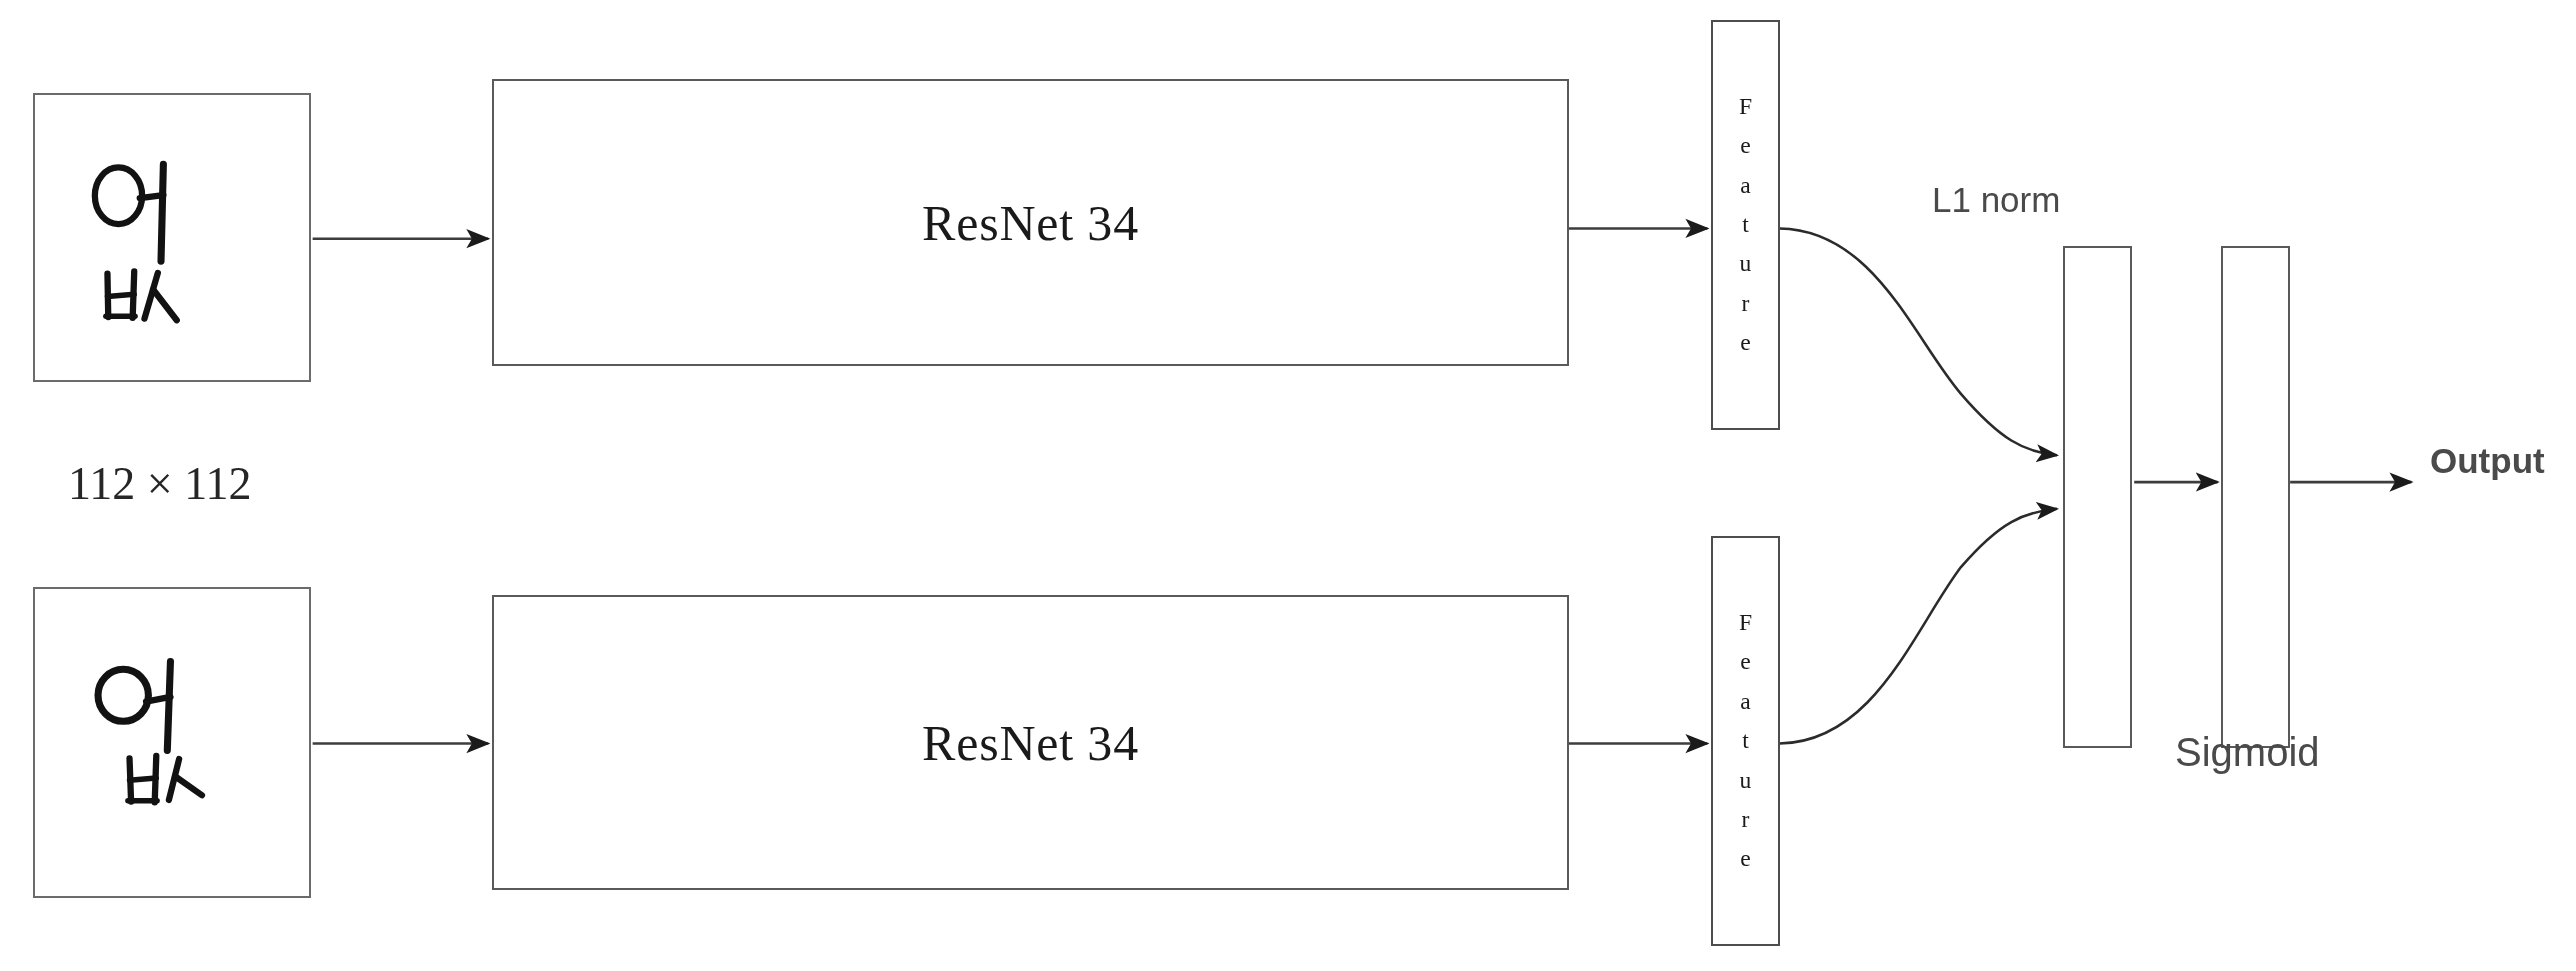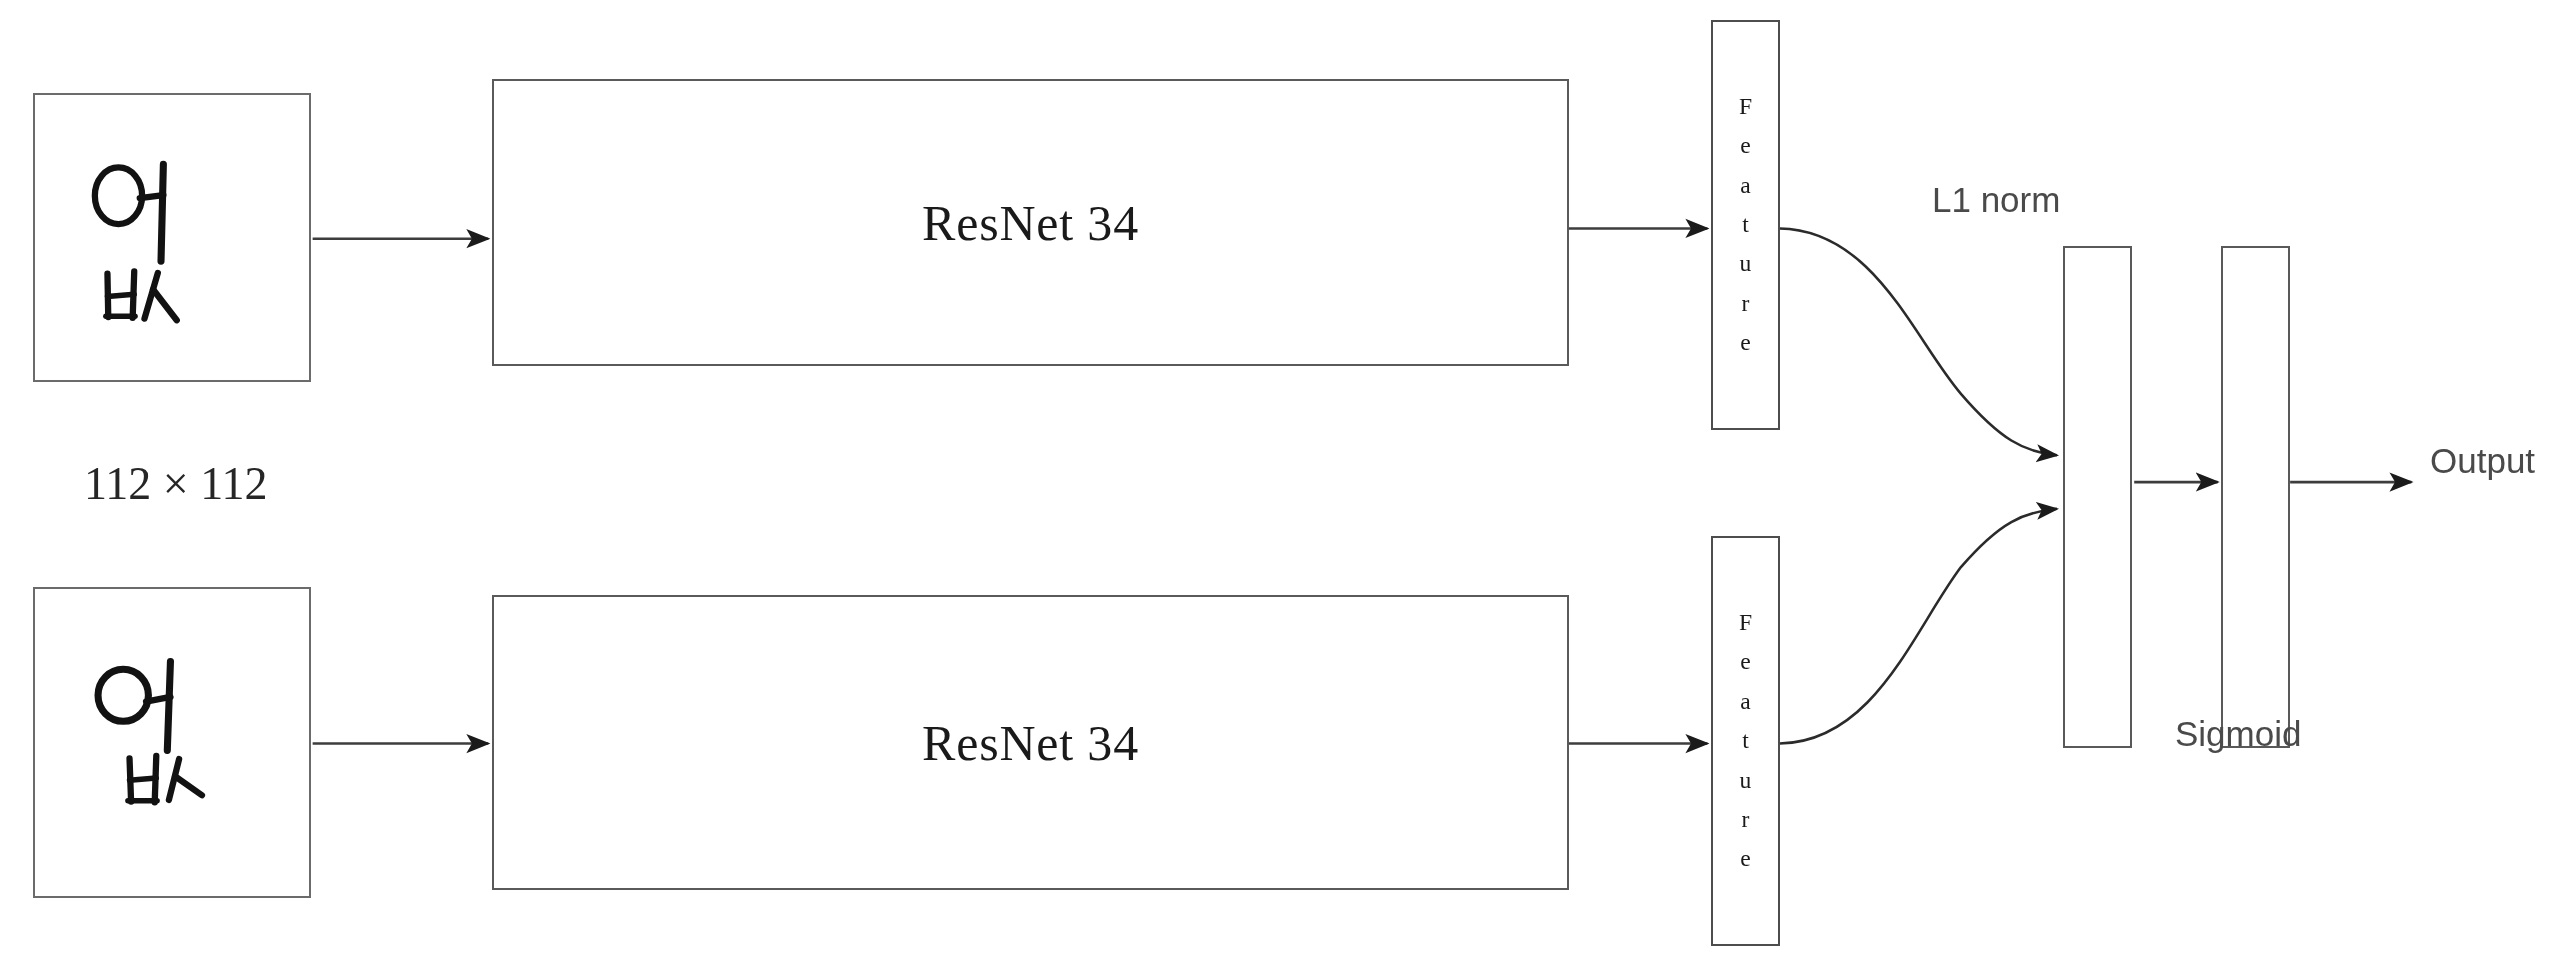--- a/index.html
+++ b/index.html
@@ -108,21 +108,21 @@
 
         <path d="M92,256 L126,253" stroke-width="7"></path>
         <path d="M90,281 L127,281" stroke-width="7"></path>
 
         <path d="M156,226 L139,284" stroke-width="8"></path>
         <path d="M150,247 L180,286" stroke-width="8"></path>
       </g>
     </svg>
   </div>
 
-  <div class="lbl lbl-serif" style="left:84px;top:457px;font-size:46px;">112 × 112</div>
+  <div class="lbl lbl-serif" style="left:68px;top:457px;font-size:46px;">112 × 112</div>
 
   <div class="box netbox" style="left:492px;top:79px;width:1077px;height:287px;">
     <span class="netlabel">ResNet 34</span>
   </div>
 
   <div class="box featbox" style="left:1711px;top:19.7px;width:69px;height:410px;">
     <span class="ch">F</span>
     <span class="ch">e</span>
     <span class="ch">a</span>
     <span class="ch">t</span>
@@ -167,18 +167,18 @@
     <span class="ch">r</span>
     <span class="ch">e</span>
   </div>
 
   <div class="lbl lbl-sans" style="left:1932px;top:180px;font-size:35px;">L1 norm</div>
 
   <div class="box" style="left:2063px;top:246px;width:69px;height:502px;"></div>
 
   <div class="box" style="left:2221px;top:246px;width:69px;height:502px;"></div>
 
-  <div class="lbl lbl-sans" style="left:2175px;top:714px;font-size:35px;">Sigmoid</div>
+  <div class="lbl lbl-sans" style="left:2175px;top:730px;font-size:40px;">Sigmoid</div>
 
-  <div class="lbl lbl-sans" style="left:2430px;top:441px;font-size:35px;">Output</div>
+  <div class="lbl lbl-sans" style="left:2430px;top:441px;font-size:35px;font-weight:bold;">Output</div>
 
 </div>
 
 
 </body></html>

